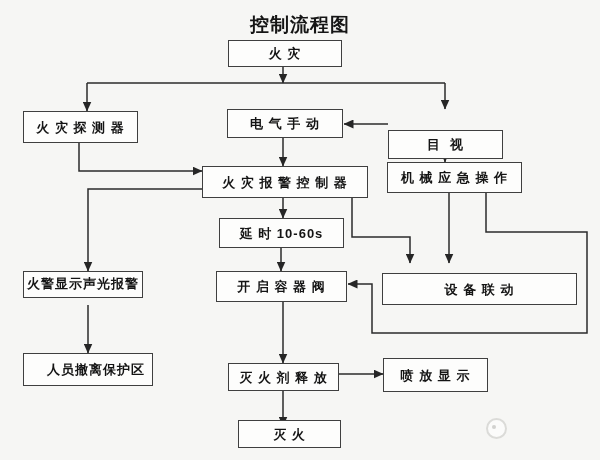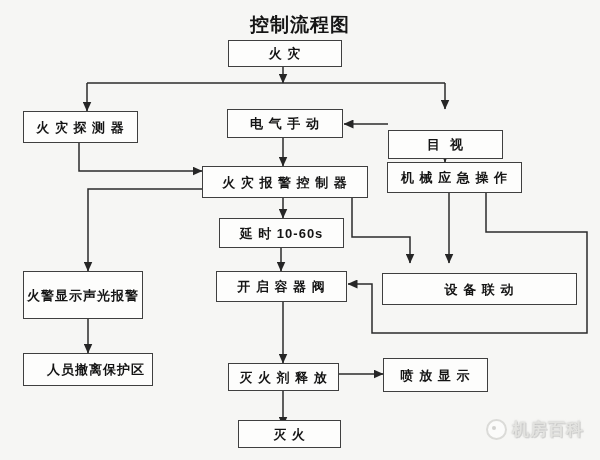--- a/index.html
+++ b/index.html
@@ -112,25 +112,24 @@
 
   <div id="nodes-layer">
       <div class="node" style="left: 228px; top: 40px; width: 114px; height: 27px;">火 灾</div>
       <div class="node" style="left: 23px; top: 111px; width: 115px; height: 32px;">火 灾 探 测 器</div>
       <div class="node" style="left: 227px; top: 109px; width: 116px; height: 29px;">电 气 手 动</div>
       <div class="node" style="left: 388px; top: 109px; width: 115px; height: 29px; margin-top: 21px;">目  视</div>
       <div class="node" style="left: 202px; top: 166px; width: 166px; height: 32px;">火 灾 报 警 控 制 器</div>
       <div class="node" style="left: 387px; top: 162px; width: 135px; height: 31px;">机 械 应 急 操 作</div>
       <div class="node" style="left: 219px; top: 218px; width: 125px; height: 30px; text-align: right;">延 时 10-60s</div>
       <div class="node" style="left: 382px; top: 263px; width: 195px; height: 32px; margin-top: 10px;">设 备 联 动</div>
-      <div class="node" style="left: 23px; top: 271px; width: 120px; height: 48px;">火警显示声光报警</div>
+      <div class="node" style="left: 23px; top: 271px; width: 120px; height: 27px; font-family: Liberation Mono, monospace;">火警显示声光报警</div>
       <div class="node" style="left: 216px; top: 271px; width: 131px; height: 31px;">开 启 容 器 阀</div>
       <div class="node" style="left: 23px; top: 353px; width: 130px; height: 33px; padding-left: 16px;">人员撤离保护区</div>
       <div class="node" style="left: 228px; top: 363px; width: 111px; height: 28px;">灭 火 剂 释 放</div>
       <div class="node" style="left: 383px; top: 358px; width: 105px; height: 34px;">喷 放 显 示</div>
       <div class="node" style="left: 238px; top: 420px; width: 103px; height: 28px;">灭 火</div>
     </div>
 
   <div class="watermark">
     <span class="wm-logo"></span>
-    <span class="wm-text">机房百科</span>
   </div>
 </div>
 
 </body></html>

